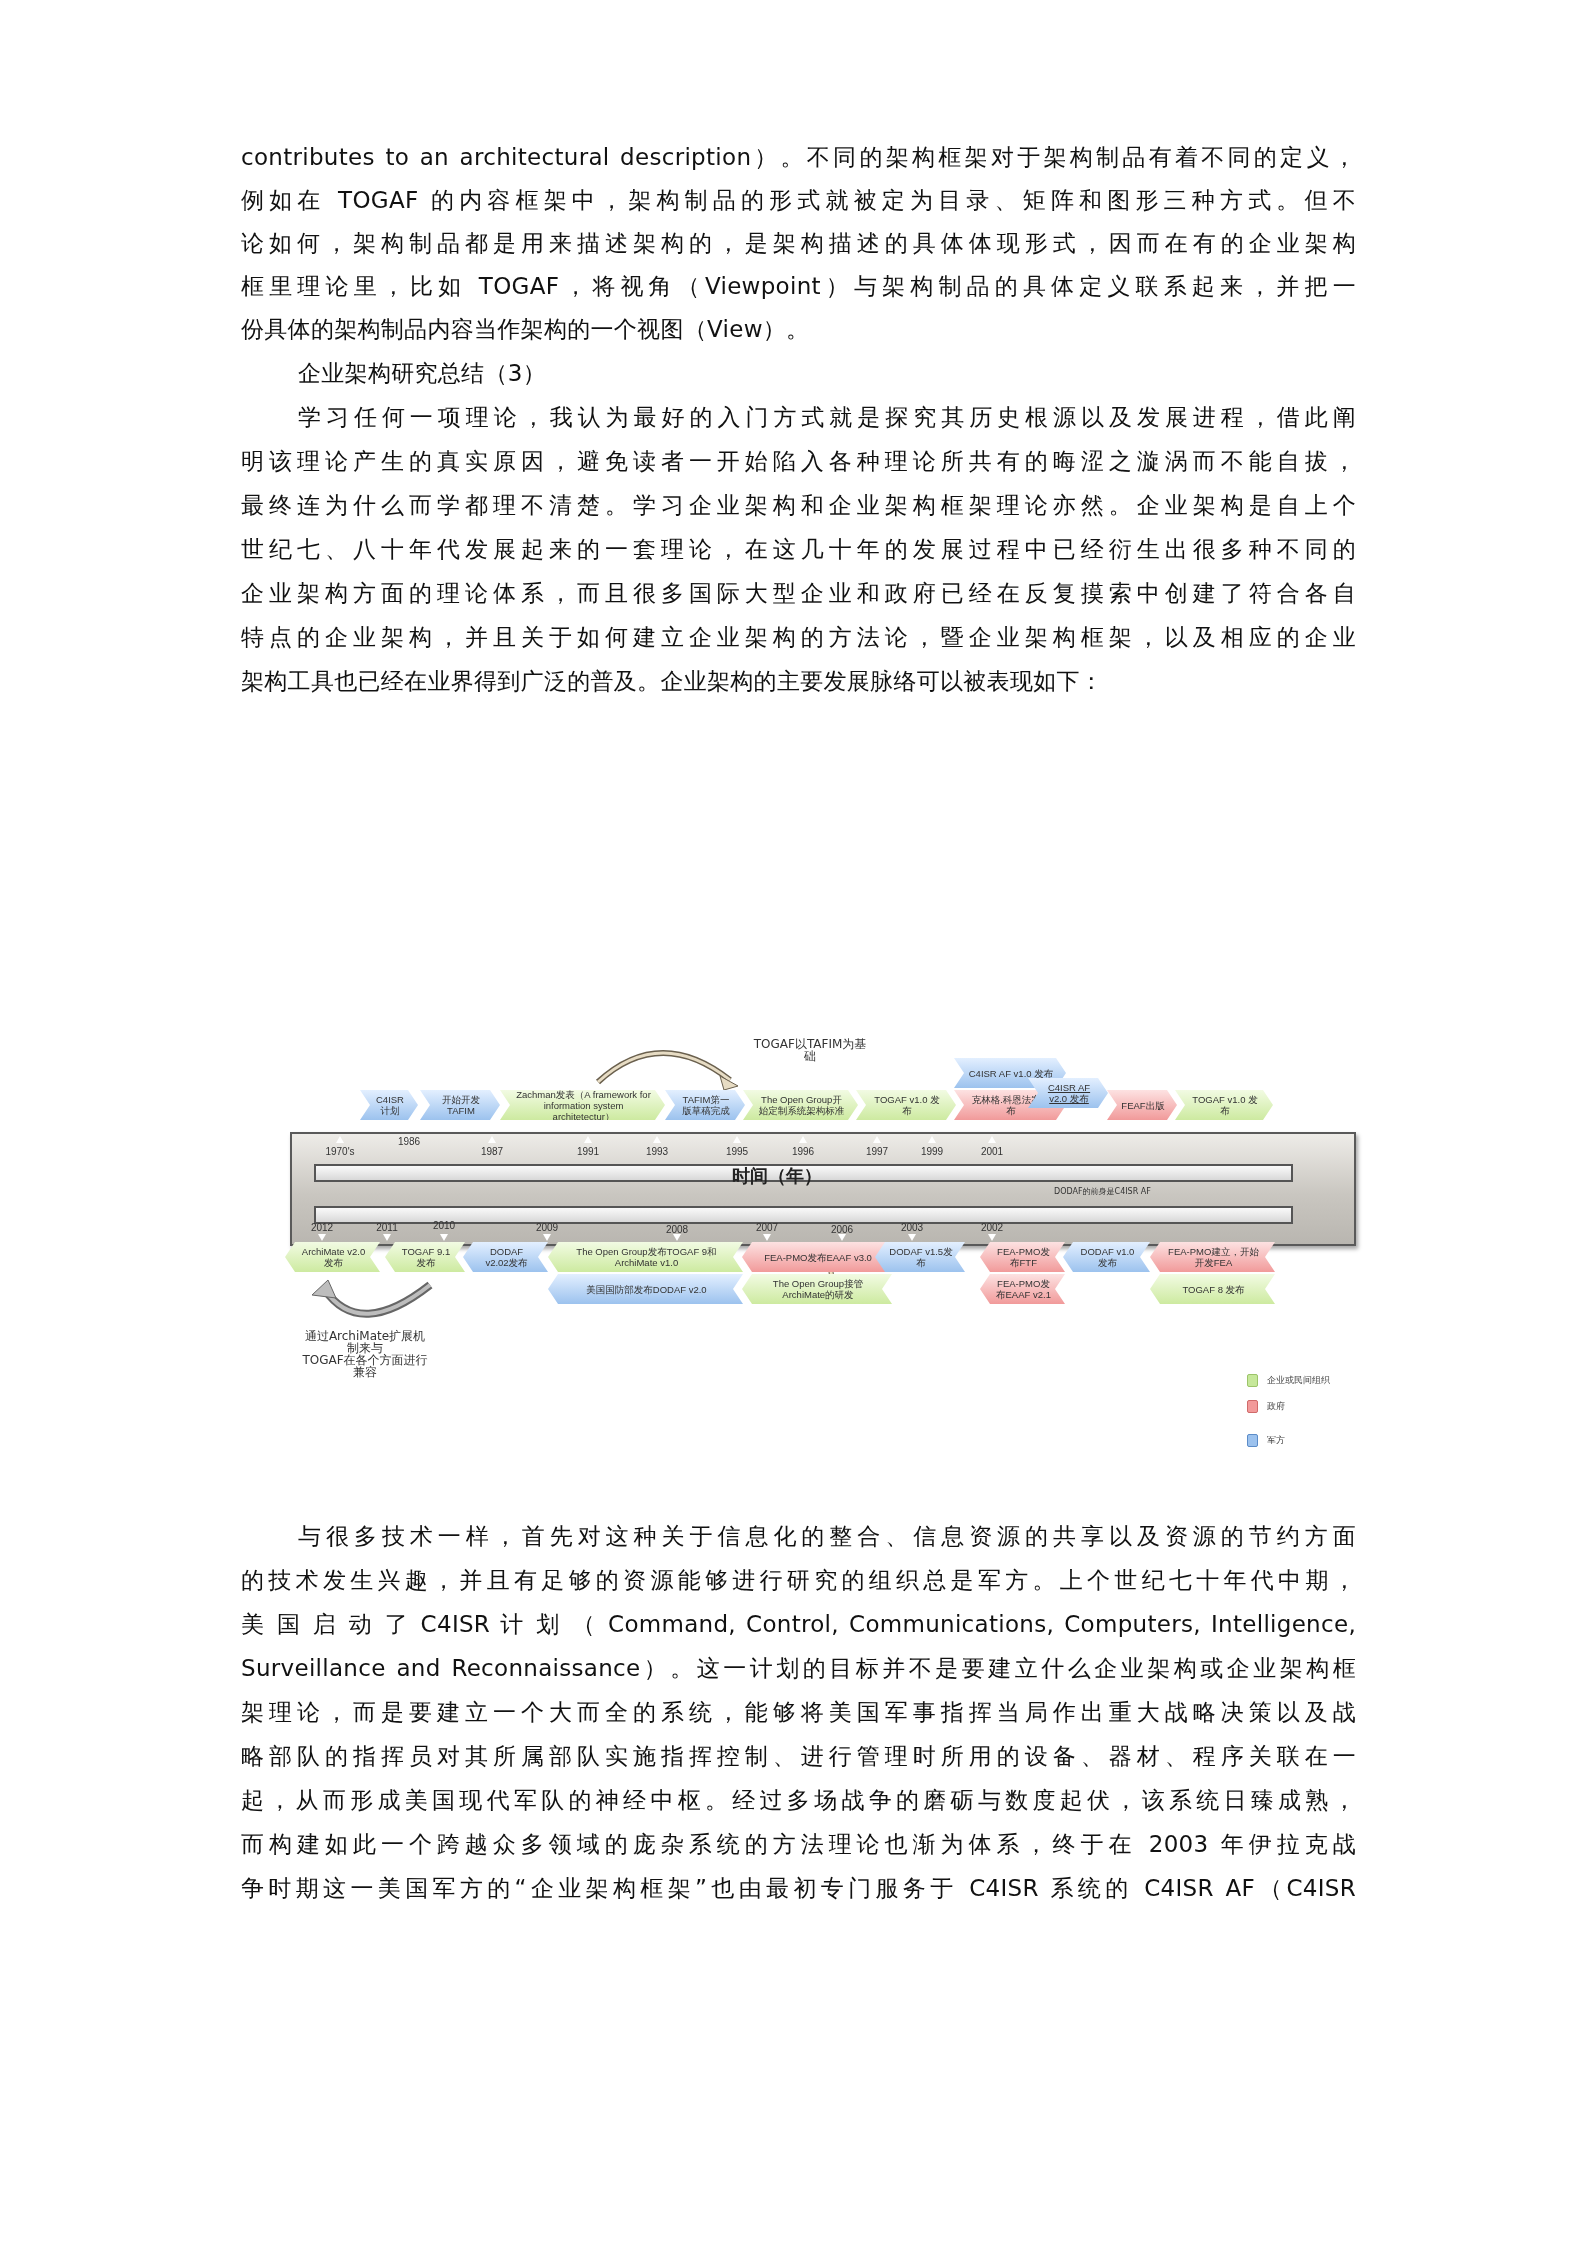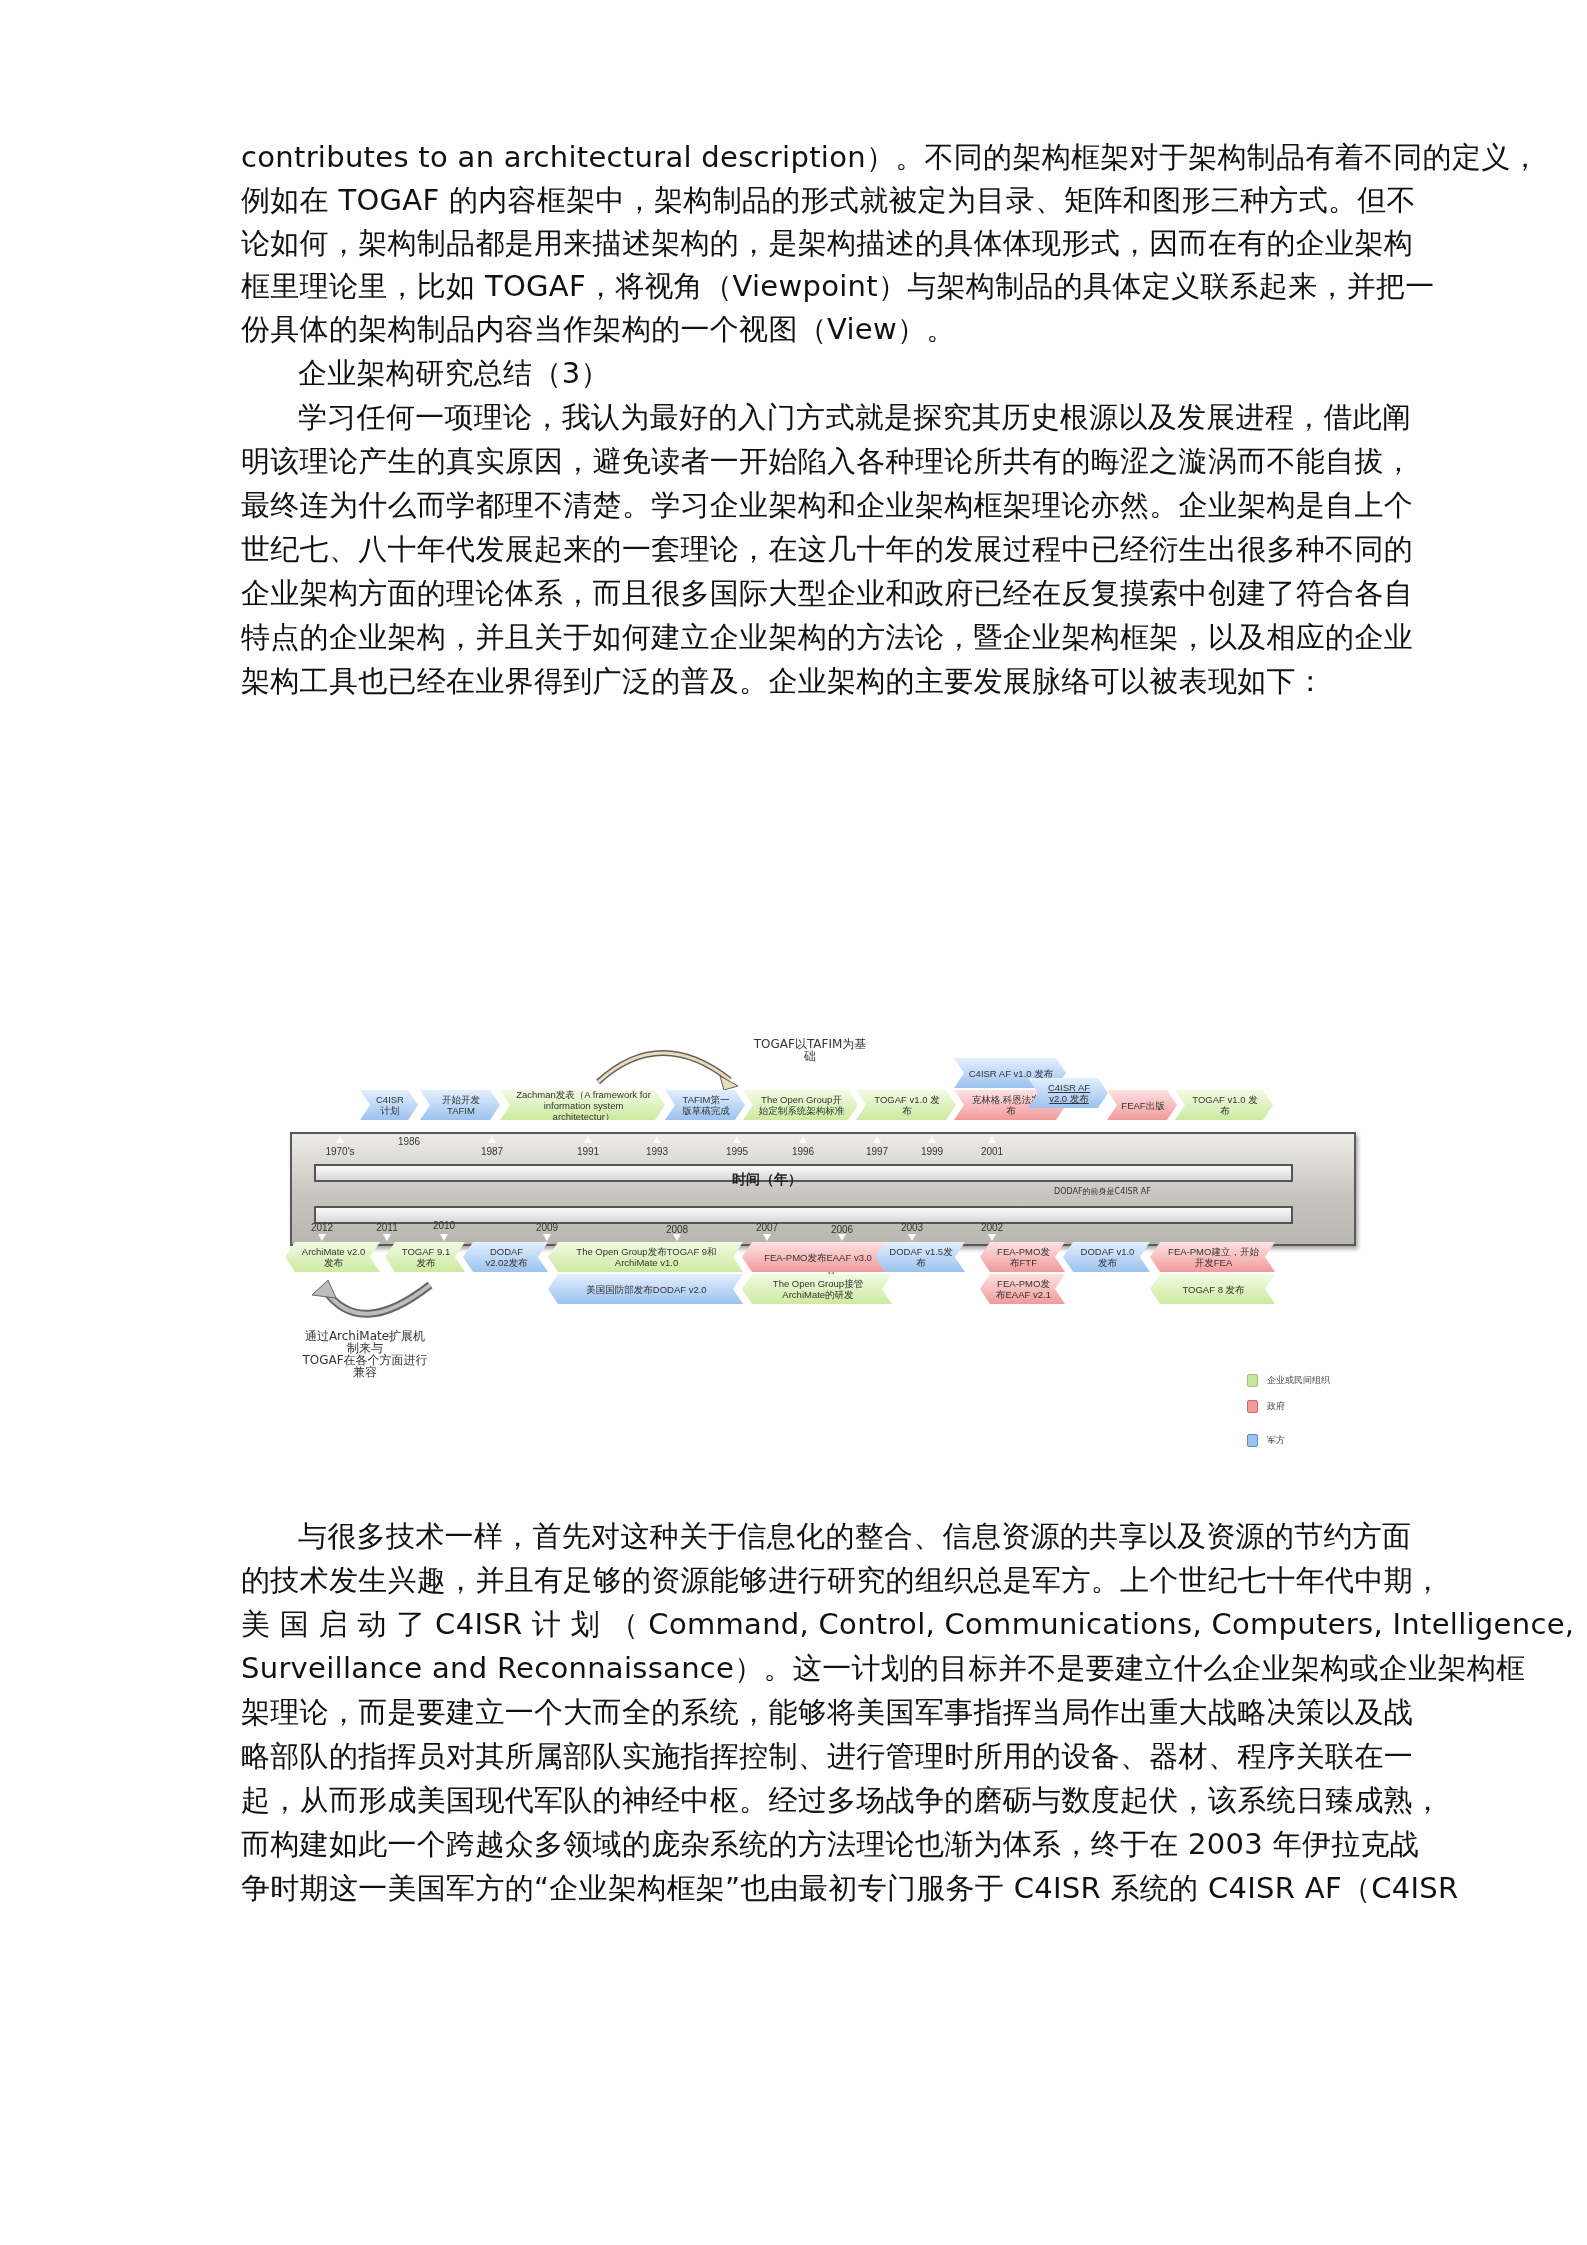--- a/index.html
+++ b/index.html
@@ -1,18 +1,18 @@
 <!DOCTYPE html>
 <html><head>
 <meta charset="utf-8">
 <style>
   html, body { margin:0; padding:0; background:#ffffff; }
   body { width:1587px; height:2245px; position:relative; overflow:hidden;
          font-family:"DejaVu Sans", "Liberation Sans", sans-serif; color:#111; }
-  .line { position:absolute; left:241px; width:1115px; font-size:29px; line-height:30px;
+  .line { position:absolute; left:241px; width:1115px; font-size:23px; line-height:30px;
           white-space:nowrap; letter-spacing:0.3px; }
   .line.justify { text-align:justify; text-align-last:justify; }
   .indent { left:298px; width:1058px; }
 
   
   #diagram { position:absolute; left:280px; top:1030px; width:1090px; height:440px; }
   .bar { position:absolute; left:10px; top:102px; width:1062px; height:110px;
          background:linear-gradient(#eeece8, #c9c6c0 55%, #b9b6b0);
          border:2px solid #5a5a5a; box-shadow:2px 3px 4px rgba(0,0,0,0.35); }
   .arrow-band { position:absolute; height:14px; border:2px solid #555; background:linear-gradient(#fafafa,#d8d8d8); }
@@ -64,21 +64,21 @@
     <path d="M 1015 140 Q 1060 160 1015 195" fill="none" stroke="#777" stroke-width="10"></path>
     <path d="M 1015 140 Q 1060 160 1015 195" fill="none" stroke="#c8c8c8" stroke-width="6"></path>
     <path d="M 45 260 Q 80 310 150 255" fill="none" stroke="#666" stroke-width="8"></path>
     <path d="M 45 260 Q 80 310 150 255" fill="none" stroke="#bdbdbd" stroke-width="4"></path>
     <polygon points="32,265 48,250 56,268" fill="#bdbdbd" stroke="#666"></polygon>
   </svg>
 
   <div class="bar">
     <div class="arrow-band" style="left:22px;top:30px;width:975px;"></div>
     <div class="arrow-band" style="left:22px;top:72px;width:975px;"></div>
-    <div style="position:absolute;left:440px;top:37px;font-size:14px;font-weight:bold;color:#222;">时间（年）</div>
+    <div style="position:absolute;left:440px;top:30px;font-size:18px;font-weight:bold;color:#222;">时间（年）</div>
     <div style="position:absolute;left:762px;top:52px;font-size:8px;color:#333;">DODAF的前身是C4ISR AF</div>
 
     <div class="tick up" style="left:48px;top:2px"></div>
       <div class="year" style="left:48px;top:12px">1970's</div>
     <div class="tick up" style="left:117px;top:2px"></div>
       <div class="year" style="left:117px;top:2px">1986</div>
     <div class="tick up" style="left:200px;top:2px"></div>
       <div class="year" style="left:200px;top:12px">1987</div>
     <div class="tick up" style="left:296px;top:2px"></div>
       <div class="year" style="left:296px;top:12px">1991</div>

